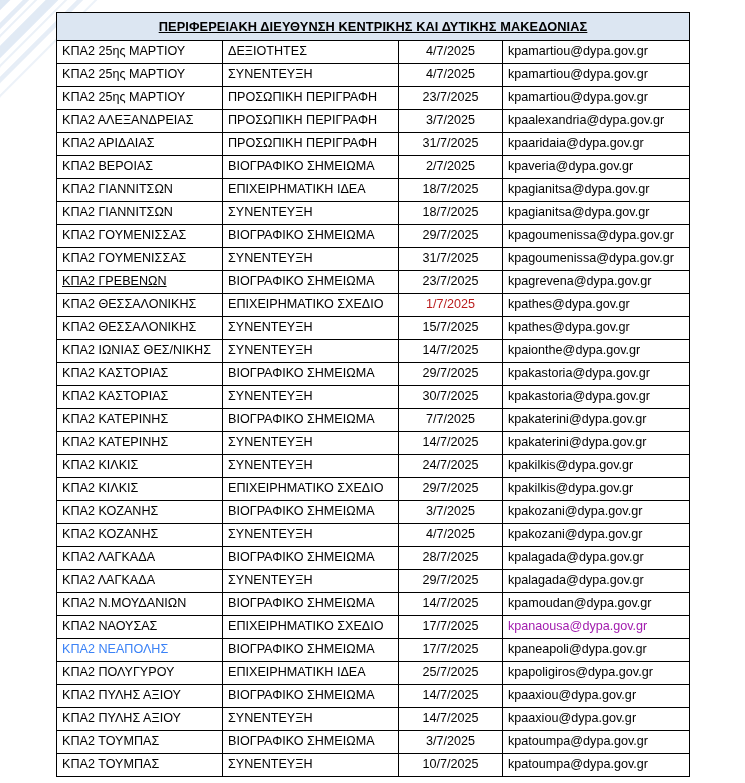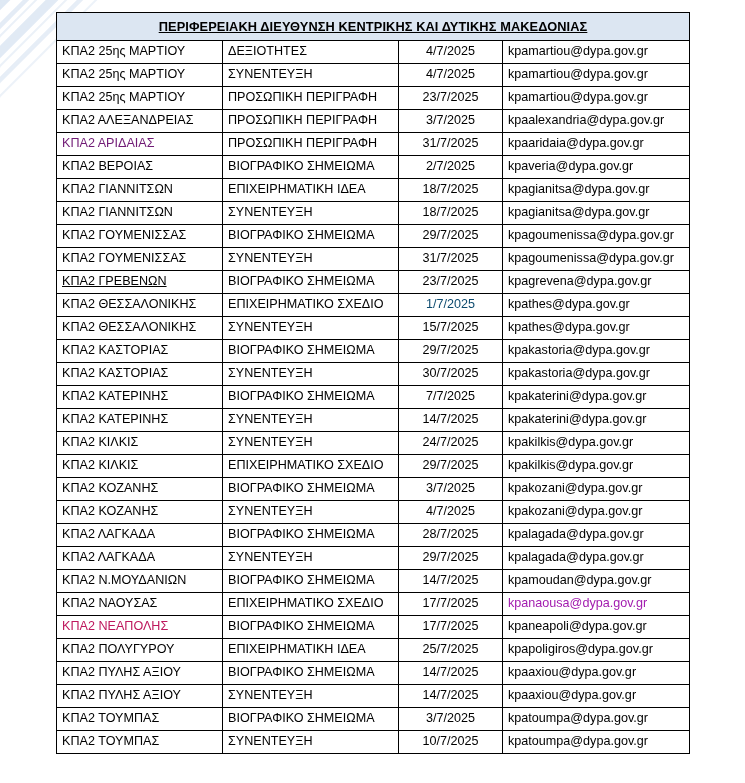--- a/index.html
+++ b/index.html
@@ -153,21 +153,21 @@
           <td class="cell-date" style="border-color: rgb(0, 0, 0); color: rgb(0, 0, 0);">23/7/2025</td>
           <td class="cell-email" style="border-color: rgb(0, 0, 0); color: rgb(0, 0, 0);">kpamartiou@dypa.gov.gr</td>
         </tr>
         <tr>
           <td class="cell-office" style="border-color: rgb(0, 0, 0); color: rgb(0, 0, 0);">ΚΠΑ2 ΑΛΕΞΑΝΔΡΕΙΑΣ</td>
           <td class="cell-service" style="border-color: rgb(0, 0, 0); color: rgb(0, 0, 0);">ΠΡΟΣΩΠΙΚΗ ΠΕΡΙΓΡΑΦΗ</td>
           <td class="cell-date" style="border-color: rgb(0, 0, 0); color: rgb(0, 0, 0);">3/7/2025</td>
           <td class="cell-email" style="border-color: rgb(0, 0, 0); color: rgb(0, 0, 0);">kpaalexandria@dypa.gov.gr</td>
         </tr>
         <tr>
-          <td class="cell-office" style="border-color: rgb(0, 0, 0); color: #701a75;">ΚΠΑ2 ΑΡΙΔΑΙΑΣ</td>
+          <td class="cell-office" style="border-color: rgb(0, 0, 0); color: #000000;">ΚΠΑ2 ΑΡΙΔΑΙΑΣ</td>
           <td class="cell-service" style="border-color: rgb(0, 0, 0); color: rgb(0, 0, 0);">ΠΡΟΣΩΠΙΚΗ ΠΕΡΙΓΡΑΦΗ</td>
           <td class="cell-date" style="border-color: rgb(0, 0, 0); color: rgb(0, 0, 0);">31/7/2025</td>
           <td class="cell-email" style="border-color: rgb(0, 0, 0); color: rgb(0, 0, 0);">kpaaridaia@dypa.gov.gr</td>
         </tr>
         <tr>
           <td class="cell-office" style="border-color: rgb(0, 0, 0); color: rgb(0, 0, 0);">ΚΠΑ2 ΒΕΡΟΙΑΣ</td>
           <td class="cell-service" style="border-color: rgb(0, 0, 0); color: rgb(0, 0, 0);">ΒΙΟΓΡΑΦΙΚΟ ΣΗΜΕΙΩΜΑ</td>
           <td class="cell-date" style="border-color: rgb(0, 0, 0); color: rgb(0, 0, 0);">2/7/2025</td>
           <td class="cell-email" style="border-color: rgb(0, 0, 0); color: rgb(0, 0, 0);">kpaveria@dypa.gov.gr</td>
         </tr>
@@ -197,28 +197,34 @@
         </tr>
         <tr>
           <td class="cell-office" style="border-color: rgb(0, 0, 0); color: rgb(0, 0, 0); text-decoration: underline;">ΚΠΑ2 ΓΡΕΒΕΝΩΝ</td>
           <td class="cell-service" style="border-color: rgb(0, 0, 0); color: rgb(0, 0, 0);">ΒΙΟΓΡΑΦΙΚΟ ΣΗΜΕΙΩΜΑ</td>
           <td class="cell-date" style="border-color: rgb(0, 0, 0); color: rgb(0, 0, 0);">23/7/2025</td>
           <td class="cell-email" style="border-color: rgb(0, 0, 0); color: rgb(0, 0, 0);">kpagrevena@dypa.gov.gr</td>
         </tr>
         <tr>
           <td class="cell-office" style="border-color: rgb(0, 0, 0); color: rgb(0, 0, 0);">ΚΠΑ2 ΘΕΣΣΑΛΟΝΙΚΗΣ</td>
           <td class="cell-service" style="border-color: rgb(0, 0, 0); color: rgb(0, 0, 0);">ΕΠΙΧΕΙΡΗΜΑΤΙΚΟ ΣΧΕΔΙΟ</td>
-          <td class="cell-date" style="border-color: rgb(0, 0, 0); color: #0c4a6e; margin-left: 8px;">1/7/2025</td>
+          <td class="cell-date" style="border-color: rgb(0, 0, 0); color: #b91c1c; margin-left: 8px;">1/7/2025</td>
           <td class="cell-email" style="border-color: rgb(0, 0, 0); color: rgb(0, 0, 0);">kpathes@dypa.gov.gr</td>
         </tr>
         <tr>
           <td class="cell-office" style="border-color: rgb(0, 0, 0); color: rgb(0, 0, 0);">ΚΠΑ2 ΘΕΣΣΑΛΟΝΙΚΗΣ</td>
           <td class="cell-service" style="border-color: rgb(0, 0, 0); color: rgb(0, 0, 0);">ΣΥΝΕΝΤΕΥΞΗ</td>
           <td class="cell-date" style="border-color: rgb(0, 0, 0); color: rgb(0, 0, 0);">15/7/2025</td>
           <td class="cell-email" style="border-color: rgb(0, 0, 0); color: rgb(0, 0, 0);">kpathes@dypa.gov.gr</td>
+        </tr>
+        <tr>
+          <td class="cell-office" style="border-color: rgb(0, 0, 0); color: rgb(0, 0, 0);">ΚΠΑ2 ΙΩΝΙΑΣ ΘΕΣ/ΝΙΚΗΣ</td>
+          <td class="cell-service" style="border-color: rgb(0, 0, 0); color: rgb(0, 0, 0);">ΣΥΝΕΝΤΕΥΞΗ</td>
+          <td class="cell-date" style="border-color: rgb(0, 0, 0); color: rgb(0, 0, 0);">14/7/2025</td>
+          <td class="cell-email" style="border-color: rgb(0, 0, 0); color: rgb(0, 0, 0);">kpaionthe@dypa.gov.gr</td>
         </tr>
         <tr>
           <td class="cell-office" style="border-color: rgb(0, 0, 0); color: rgb(0, 0, 0);">ΚΠΑ2 ΚΑΣΤΟΡΙΑΣ</td>
           <td class="cell-service" style="border-color: rgb(0, 0, 0); color: rgb(0, 0, 0);">ΒΙΟΓΡΑΦΙΚΟ ΣΗΜΕΙΩΜΑ</td>
           <td class="cell-date" style="border-color: rgb(0, 0, 0); color: rgb(0, 0, 0);">29/7/2025</td>
           <td class="cell-email" style="border-color: rgb(0, 0, 0); color: rgb(0, 0, 0);">kpakastoria@dypa.gov.gr</td>
         </tr>
         <tr>
           <td class="cell-office" style="border-color: rgb(0, 0, 0); color: rgb(0, 0, 0);">ΚΠΑ2 ΚΑΣΤΟΡΙΑΣ</td>
           <td class="cell-service" style="border-color: rgb(0, 0, 0); color: rgb(0, 0, 0);">ΣΥΝΕΝΤΕΥΞΗ</td>
@@ -279,21 +285,21 @@
           <td class="cell-date" style="border-color: rgb(0, 0, 0); color: rgb(0, 0, 0);">14/7/2025</td>
           <td class="cell-email" style="border-color: rgb(0, 0, 0); color: rgb(0, 0, 0);">kpamoudan@dypa.gov.gr</td>
         </tr>
         <tr>
           <td class="cell-office" style="border-color: rgb(0, 0, 0); color: rgb(0, 0, 0);">ΚΠΑ2 ΝΑΟΥΣΑΣ</td>
           <td class="cell-service" style="border-color: rgb(0, 0, 0); color: rgb(0, 0, 0);">ΕΠΙΧΕΙΡΗΜΑΤΙΚΟ ΣΧΕΔΙΟ</td>
           <td class="cell-date" style="border-color: rgb(0, 0, 0); color: rgb(0, 0, 0);">17/7/2025</td>
           <td class="cell-email" style="border-color: rgb(0, 0, 0); color: #a21caf;">kpanaousa@dypa.gov.gr</td>
         </tr>
         <tr>
-          <td class="cell-office" style="border-color: rgb(0, 0, 0); color: #be185d;">ΚΠΑ2 ΝΕΑΠΟΛΗΣ</td>
+          <td class="cell-office" style="border-color: rgb(0, 0, 0); color: #3b82f6;">ΚΠΑ2 ΝΕΑΠΟΛΗΣ</td>
           <td class="cell-service" style="border-color: rgb(0, 0, 0); color: rgb(0, 0, 0);">ΒΙΟΓΡΑΦΙΚΟ ΣΗΜΕΙΩΜΑ</td>
           <td class="cell-date" style="border-color: rgb(0, 0, 0); color: rgb(0, 0, 0);">17/7/2025</td>
           <td class="cell-email" style="border-color: rgb(0, 0, 0); color: rgb(0, 0, 0);">kpaneapoli@dypa.gov.gr</td>
         </tr>
         <tr>
           <td class="cell-office" style="border-color: rgb(0, 0, 0); color: rgb(0, 0, 0);">ΚΠΑ2 ΠΟΛΥΓΥΡΟΥ</td>
           <td class="cell-service" style="border-color: rgb(0, 0, 0); color: rgb(0, 0, 0);">ΕΠΙΧΕΙΡΗΜΑΤΙΚΗ ΙΔΕΑ</td>
           <td class="cell-date" style="border-color: rgb(0, 0, 0); color: rgb(0, 0, 0); margin-left: 28px;">25/7/2025</td>
           <td class="cell-email" style="border-color: rgb(0, 0, 0); color: rgb(0, 0, 0);">kpapoligiros@dypa.gov.gr</td>
         </tr>

